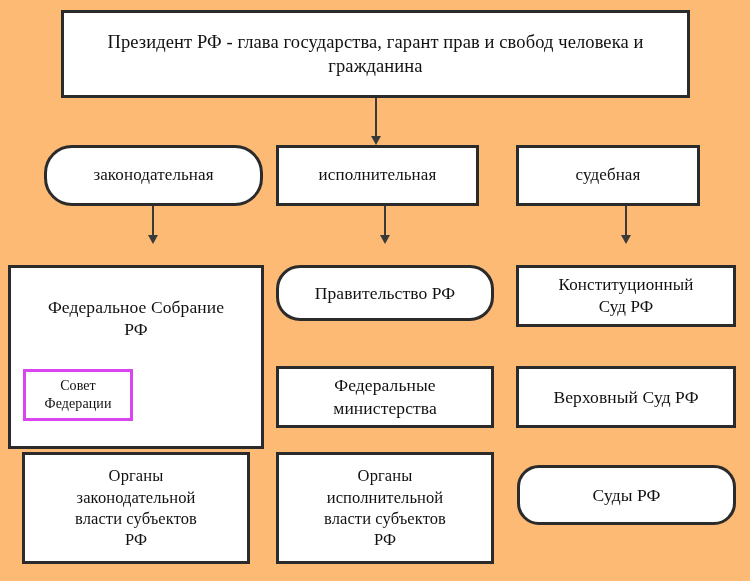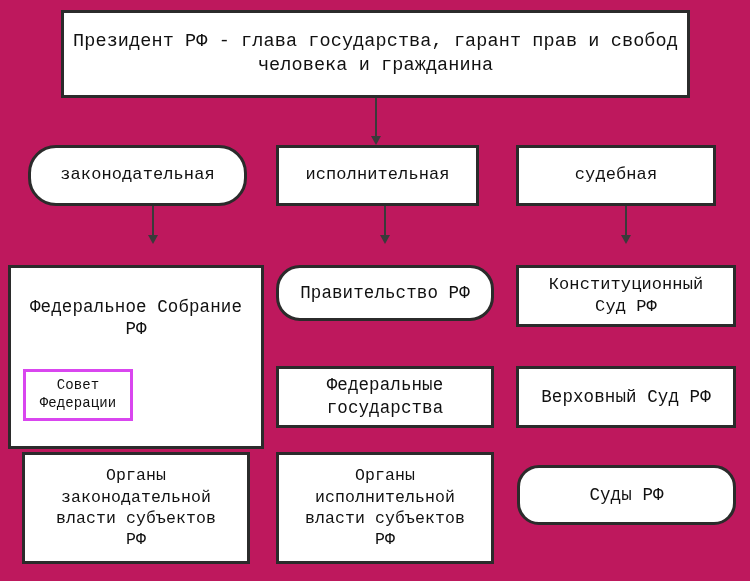--- a/index.html
+++ b/index.html
@@ -4,22 +4,22 @@
 <style>
   html, body {
     margin: 0;
     padding: 0;
     background: #ffffff;
   }
   #diagram {
     position: relative;
     width: 750px;
     height: 581px;
-    background: #be185d;
-    font-family: Liberation Mono, monospace;
+    background: #fdba74;
+    font-family: Liberation Serif, serif;
     overflow: hidden;
   }
   .node {
     position: absolute;
     box-sizing: border-box;
     border: 3px solid #2b2b2b;
     background: #ffffff;
     display: flex;
     align-items: center;
     justify-content: center;
@@ -35,23 +35,23 @@
   }
 
   
   #node-president {
     left: 61px; top: 10px; width: 629px; height: 88px;
     font-size: 18.5px;
   }
 
   
   .branch { height: 61px; font-size: 17px; top: 145px; }
-  #node-branch-legislative { left: 28px;  width: 219px; border-radius: 28px; }
+  #node-branch-legislative { left: 44px;  width: 219px; border-radius: 28px; }
   #node-branch-executive   { left: 276px; width: 203px; }
-  #node-branch-judicial    { left: 516px; width: 200px; }
+  #node-branch-judicial    { left: 516px; width: 184px; }
 
   
   #node-federal-assembly {
     left: 8px; top: 265px; width: 256px; height: 184px;
     display: block;
     padding-top: 28px;
   }
   #node-federal-assembly .fa-title {
     display: block;
     text-align: center;
@@ -189,21 +189,21 @@
 законодательной
 власти субъектов
 РФ</span>
   </div>
 
   <div class="node" id="node-government">
     <span class="label">Правительство РФ</span>
   </div>
   <div class="node" id="node-federal-ministries">
     <span class="label">Федеральные
-государства</span>
+министерства</span>
   </div>
   <div class="node" id="node-regional-executive">
     <span class="label">Органы
 исполнительной
 власти субъектов
 РФ</span>
   </div>
 
   <div class="node" id="node-constitutional-court">
     <span class="label">Конституционный

